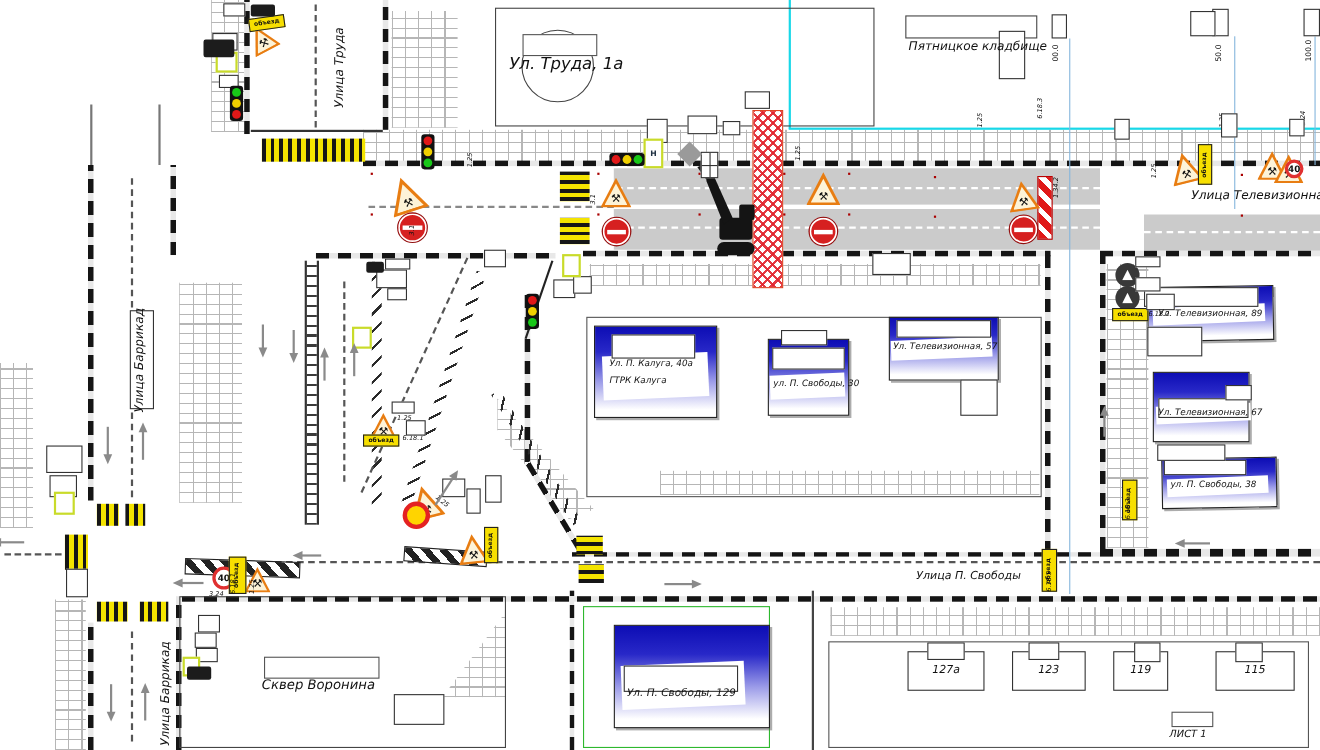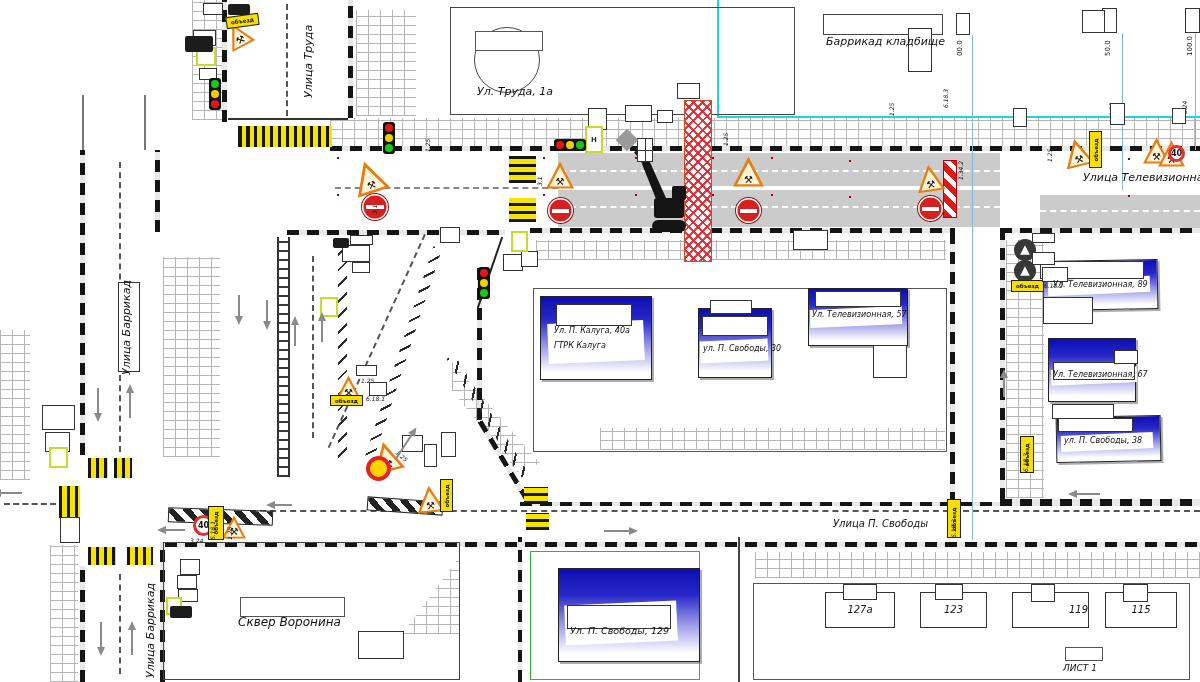--- a/index.html
+++ b/index.html
@@ -170,21 +170,21 @@
   <div class="abs panel" style="left:1061px;top:434px;width:92px;height:16px;"></div>
   <div class="abs bld" style="left:558px;top:568px;width:142px;height:94px;"></div>
   <div class="abs panel" style="left:565px;top:603px;width:112px;height:40px;"></div>
 
   <div class="abs wbox lbl" style="left:825px;top:592px;width:70px;height:36px;display:flex;align-items:center;justify-content:center;font-size:10px;">
       <span>127а</span>
     </div>
   <div class="abs wbox lbl" style="left:920px;top:592px;width:67px;height:36px;display:flex;align-items:center;justify-content:center;font-size:10px;">
       <span>123</span>
     </div>
-  <div class="abs wbox lbl" style="left:1012px;top:592px;width:77px;height:36px;display:flex;align-items:center;justify-content:flex-end;font-size:10px;">
+  <div class="abs wbox lbl" style="left:1012px;top:592px;width:50px;height:36px;display:flex;align-items:center;justify-content:center;font-size:10px;">
       <span>119</span>
     </div>
   <div class="abs wbox lbl" style="left:1105px;top:592px;width:72px;height:36px;display:flex;align-items:center;justify-content:center;font-size:10px;">
       <span>115</span>
     </div>
 
   <div class="abs trench" style="left:684px;top:100px;width:28px;height:162px;"></div>
   <svg class="abs" style="left:632px;top:146px;" width="64" height="96" viewBox="0 0 64 96">
     <g fill="#141414">
       <rect x="20" y="74" width="34" height="12" rx="6"></rect>
@@ -434,24 +434,24 @@
       <div class="mk mk-ar" style="left: 8px; top: 480px; height: 26px; transform: rotate(270deg);"></div>
       <div class="mk mk-ar" style="left: 280px; top: 494px; height: 22px; transform: rotate(270deg);"></div>
       <div class="mk mk-ar" style="left: 1003px; top: 373px; height: 24px;"></div>
     </div>
 
   <div class="vlabel" style="left:302px;top:98px;">Улица Труда</div>
   <div class="vlabel" style="left:120px;top:375px;">Улица Баррикад</div>
   <div class="vlabel" style="left:144px;top:678px;">Улица Баррикад</div>
   <div class="lbl" style="left:1083px;top:172px;font-size:11px;">Улица Телевизионная</div>
   <div class="lbl" style="left:833px;top:518px;font-size:10px;">Улица П. Свободы</div>
-  <div class="lbl" style="left:826px;top:36px;font-size:11px;">Баррикад кладбище</div>
+  <div class="lbl" style="left:826px;top:36px;font-size:11px;">Пятницкое кладбище</div>
   <div class="lbl" style="left:238px;top:616px;font-size:12px;">Сквер Воронина</div>
   <div class="lbl" style="left:1063px;top:663px;font-size:9px;">ЛИСТ 1</div>
-  <div class="lbl" style="left:477px;top:50px;font-size:11px;margin-top:36px;">Ул. Труда, 1а</div>
+  <div class="lbl" style="left:463px;top:50px;font-size:15px;">Ул. Труда, 1а</div>
   <div class="lbl" style="left:554px;top:326px;font-size:8px;">
     <div>Ул. П. Калуга, 40а</div>
     <div style="margin-top:6px;">ГТРК  Калуга</div>
   </div>
   <div class="lbl" style="left:703px;top:344px;font-size:8px;">ул. П. Свободы, 30</div>
   <div class="lbl" style="left:812px;top:310px;font-size:8px;">Ул. Телевизионная, 57</div>
   <div class="lbl" style="left:1053px;top:280px;font-size:8px;">Ул. Телевизионная, 89</div>
   <div class="lbl" style="left:1053px;top:370px;font-size:8px;">Ул. Телевизионная, 67</div>
   <div class="lbl" style="left:1064px;top:436px;font-size:8px;">ул. П. Свободы, 38</div>
   <div class="lbl" style="left:570px;top:626px;font-size:9.5px;">Ул. П. Свободы, 129</div>

